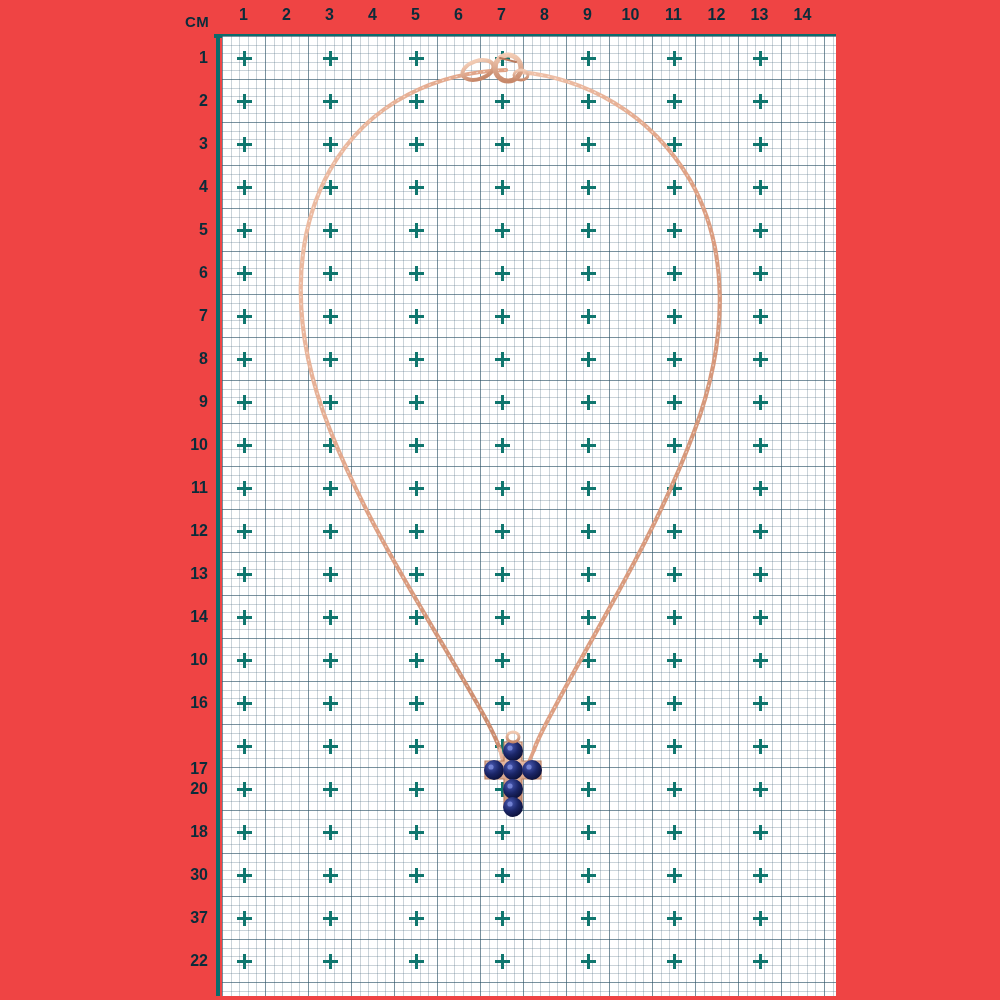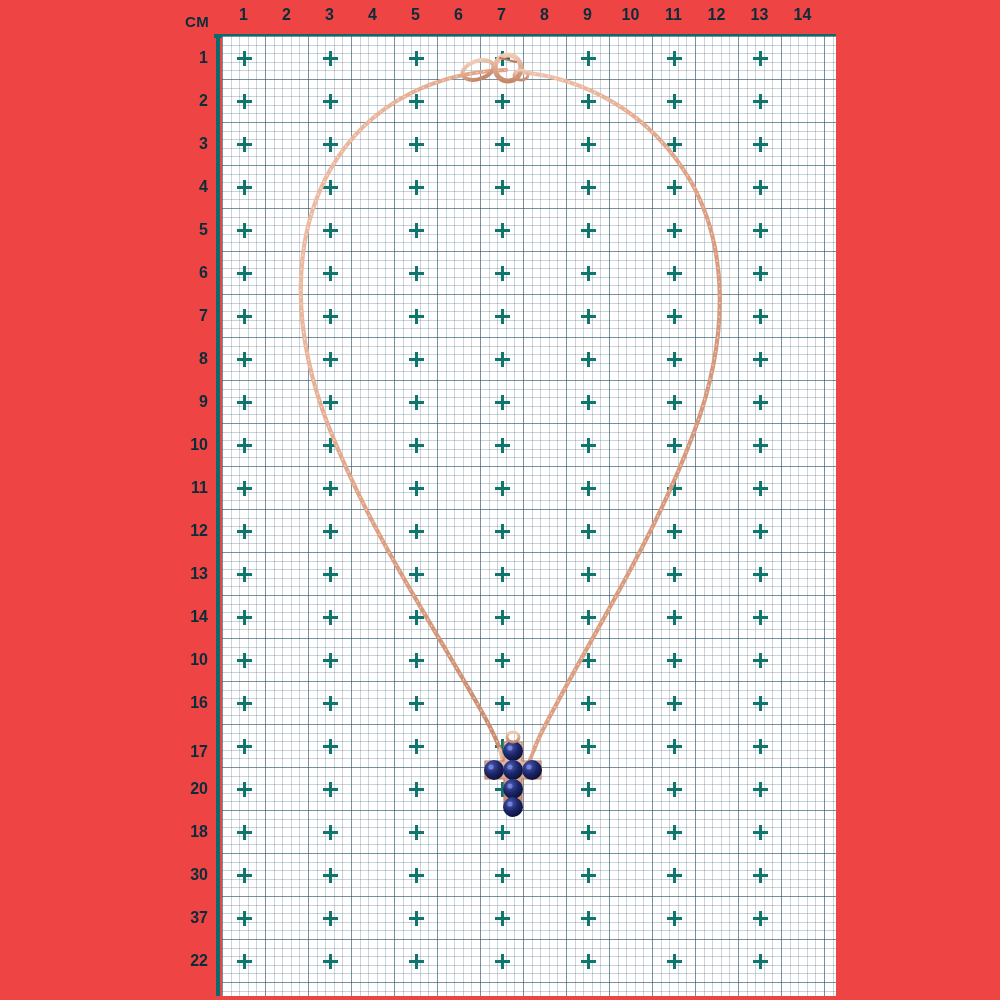--- a/index.html
+++ b/index.html
@@ -147,21 +147,21 @@
       <div class="left-num" style="left: 178px; top: 306.5px;">7</div>
       <div class="left-num" style="left: 178px; top: 349.5px;">8</div>
       <div class="left-num" style="left: 178px; top: 392.5px;">9</div>
       <div class="left-num" style="left: 178px; top: 435.5px;">10</div>
       <div class="left-num" style="left: 178px; top: 478.5px;">11</div>
       <div class="left-num" style="left: 178px; top: 521.5px;">12</div>
       <div class="left-num" style="left: 178px; top: 564.5px;">13</div>
       <div class="left-num" style="left: 178px; top: 607.5px;">14</div>
       <div class="left-num" style="left: 178px; top: 650.5px;">10</div>
       <div class="left-num" style="left: 178px; top: 693.5px;">16</div>
-      <div class="left-num" style="left: 178px; top: 743px;">17</div>
+      <div class="left-num" style="left: 178px; top: 760px;">17</div>
       <div class="left-num" style="left: 178px; top: 779.5px;">20</div>
       <div class="left-num" style="left: 178px; top: 822.5px;">18</div>
       <div class="left-num" style="left: 178px; top: 865.5px;">30</div>
       <div class="left-num" style="left: 178px; top: 908.5px;">37</div>
       <div class="left-num" style="left: 178px; top: 951.5px;">22</div>
     </div>
 
   <div id="grid-area">
     <div class="grid-fine"></div>
     <div class="grid-coarse"></div>

